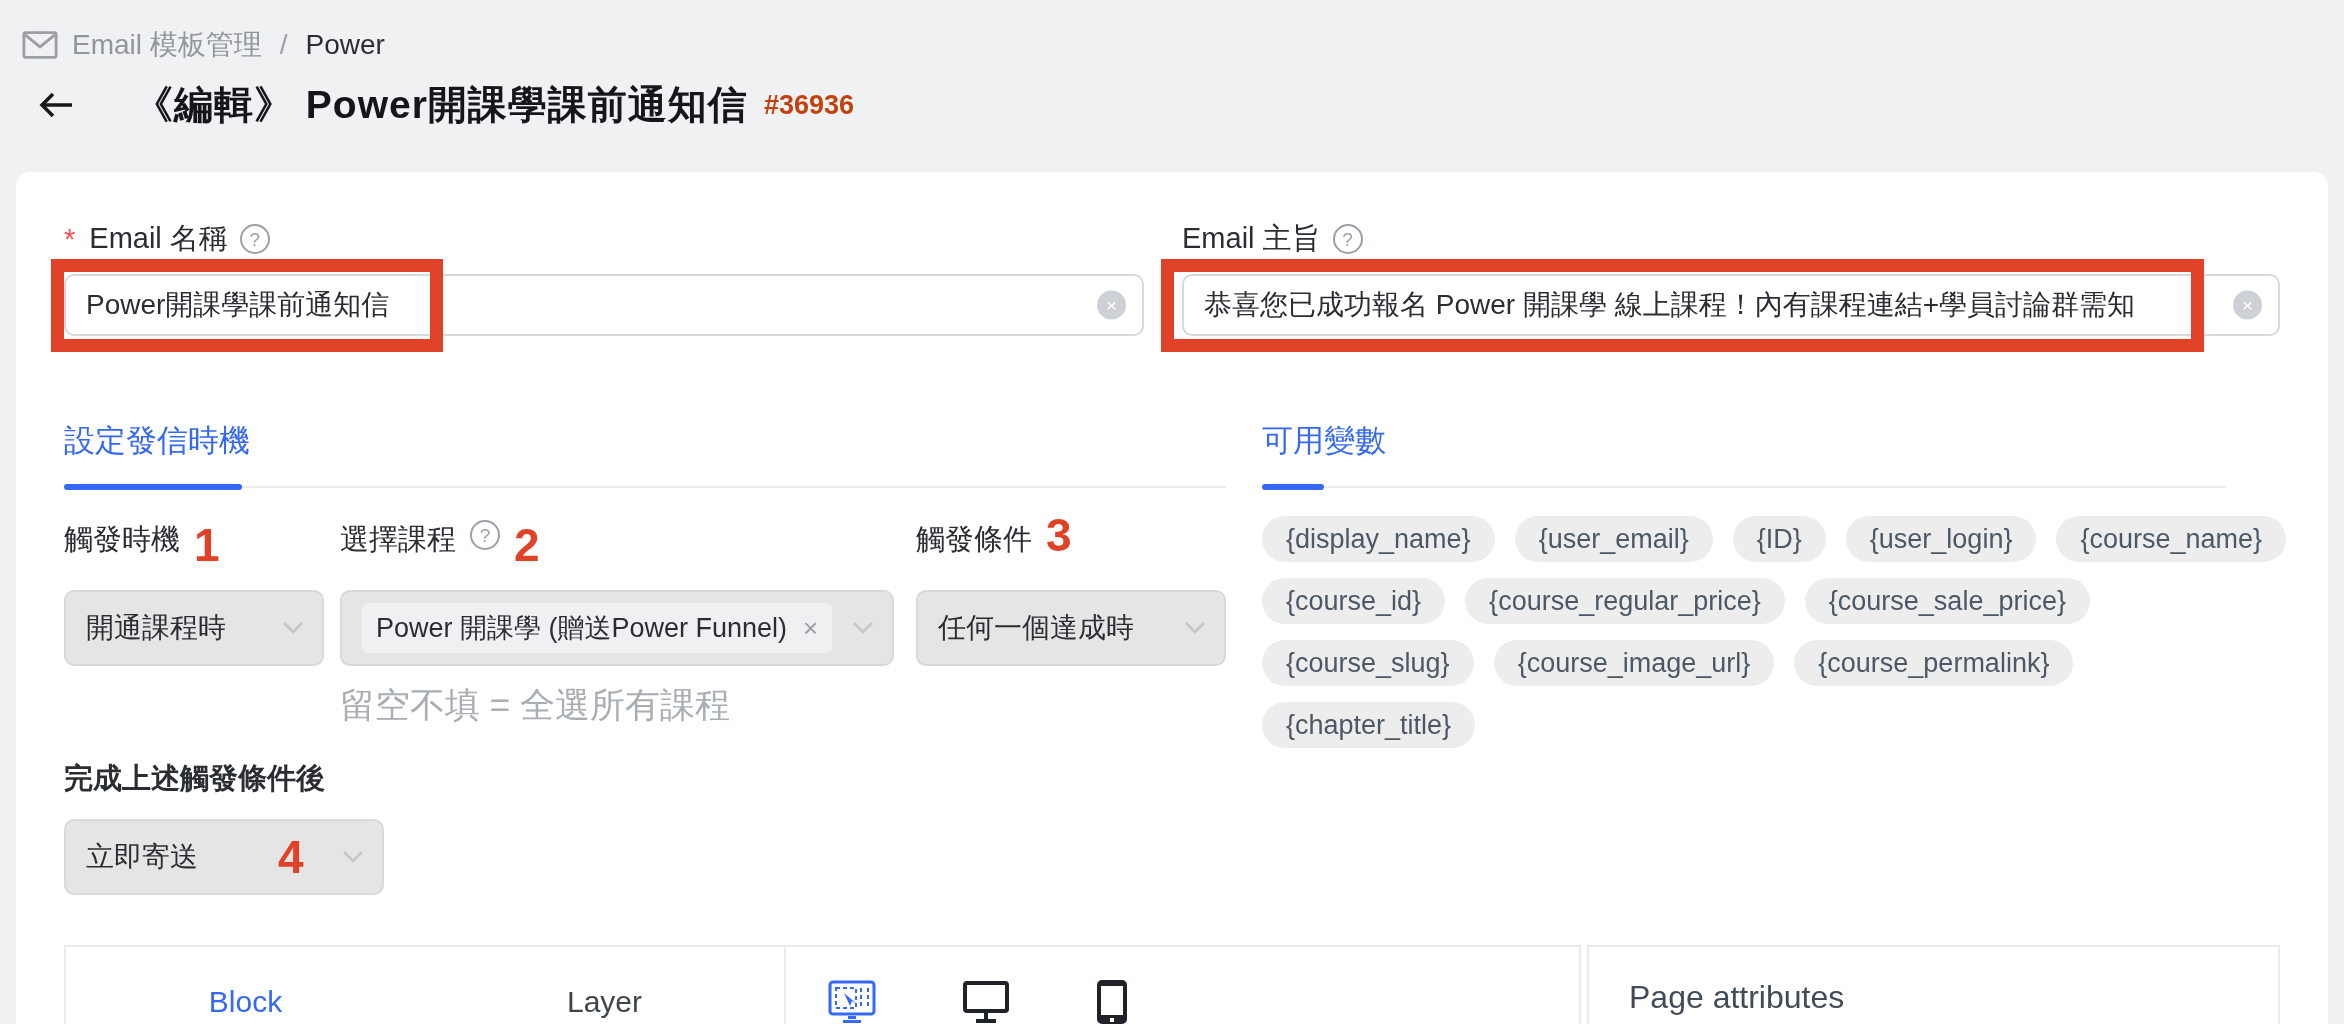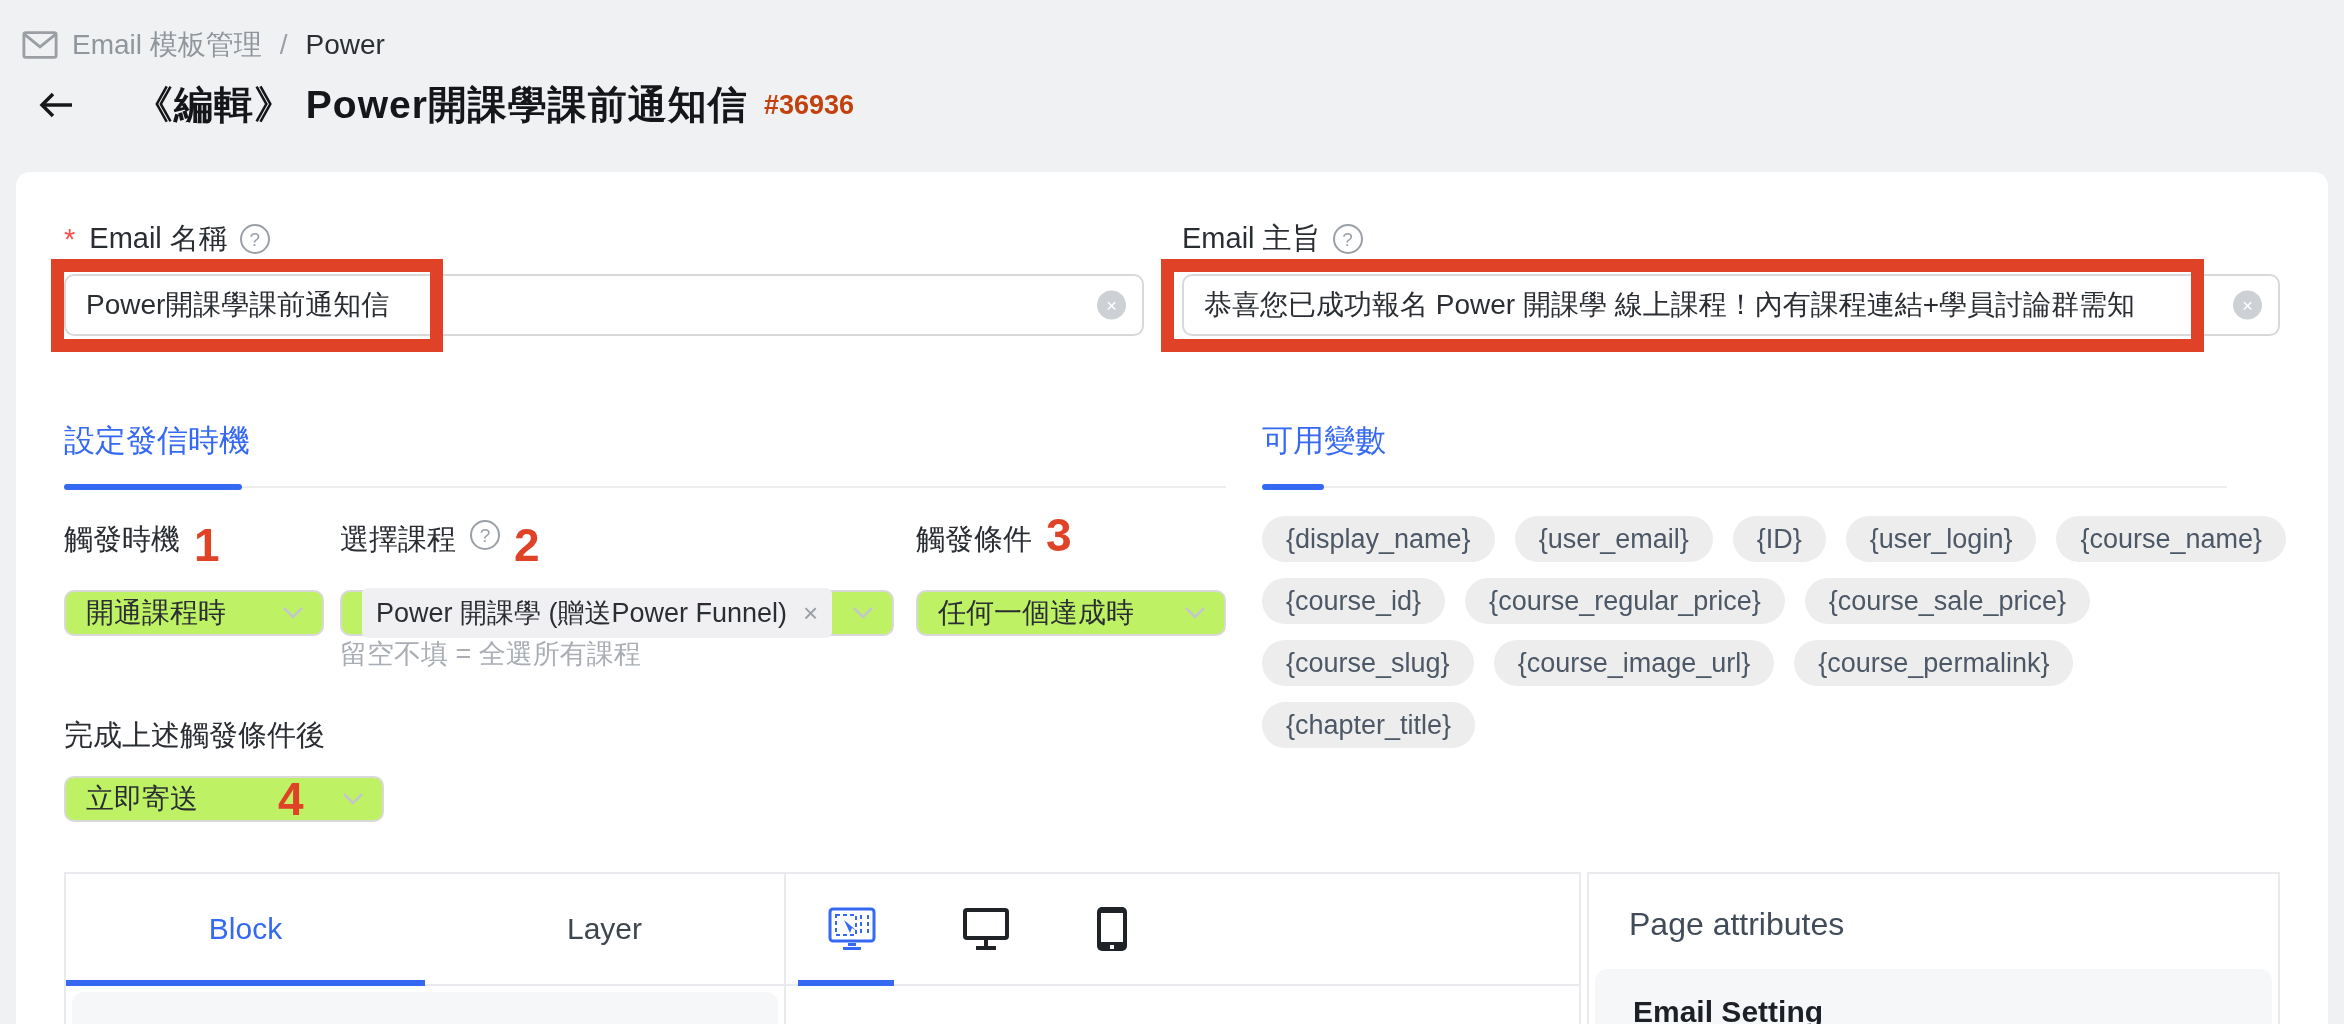--- a/index.html
+++ b/index.html
@@ -43,28 +43,28 @@
   .tab-rule{height:2px;background:#ededef;position:relative;}
   .tab-rule .ink{position:absolute;left:0;top:-2px;height:6px;background:#3569f3;border-radius:3px;}
   .ink-timing{width:178px;}
   .ink-vars{width:62px;}
 
   .fields-row{display:flex;margin-top:32px;}
   .fgroup{display:flex;flex-direction:column;}
   .glabel{display:flex;align-items:flex-start;gap:14px;font-size:29px;color:#2a2e33;margin-bottom:22px;height:48px;}
   .anno-num{color:#e04227;font-size:46px;font-weight:700;line-height:1;transform:translateY(2px);}
   .anno-raised{transform:translateY(-8px);}
-  .select{height:46px;border:2px solid #d9d9d9;border-radius:10px;display:flex;align-items:center;justify-content:space-between;padding:0 18px 0 20px;font-size:28px;color:#2a2e33;background:#bef264;box-sizing:border-box;cursor:pointer;}
+  .select{height:76px;border:2px solid #d9d9d9;border-radius:10px;display:flex;align-items:center;justify-content:space-between;padding:0 18px 0 20px;font-size:28px;color:#2a2e33;background:#e5e5e5;box-sizing:border-box;cursor:pointer;}
   .w-trigger{width:260px;margin-right:16px;}
   .w-course{width:554px;margin-right:22px;}
   .w-cond{width:310px;}
   .mtag{background:#f0f0f2;border-radius:6px;padding:7px 14px;display:flex;align-items:center;gap:16px;font-size:27px;color:#2a2e33;white-space:nowrap;}
   .mtag .x{color:#9aa0a6;font-size:26px;cursor:pointer;}
-  .hint{font-size:27px;color:#a9aeb4;}
-  .after-label{margin-top:44px;font-size:29px;color:#2a2e33;}
+  .hint{margin-top:16px;font-size:35px;color:#a9aeb4;}
+  .after-label{margin-top:30px;font-size:29px;color:#2a2e33;font-weight:bold;}
   .select4{margin-top:20px;width:320px;position:relative;}
   .select4 .anno-num{position:absolute;left:212px;top:50%;transform:translateY(-50%);}
 
   
   .vtags{margin-top:28px;}
   .vtag-row{display:flex;gap:20px;margin-bottom:16px;}
   .vtag{background:#ededee;color:#4d5866;font-size:27px;height:46px;border-radius:23px;padding:0 24px;display:inline-flex;align-items:center;cursor:pointer;white-space:nowrap;}
 
   
   .builder-row{display:flex;margin-top:50px;align-items:stretch;height:500px;}

